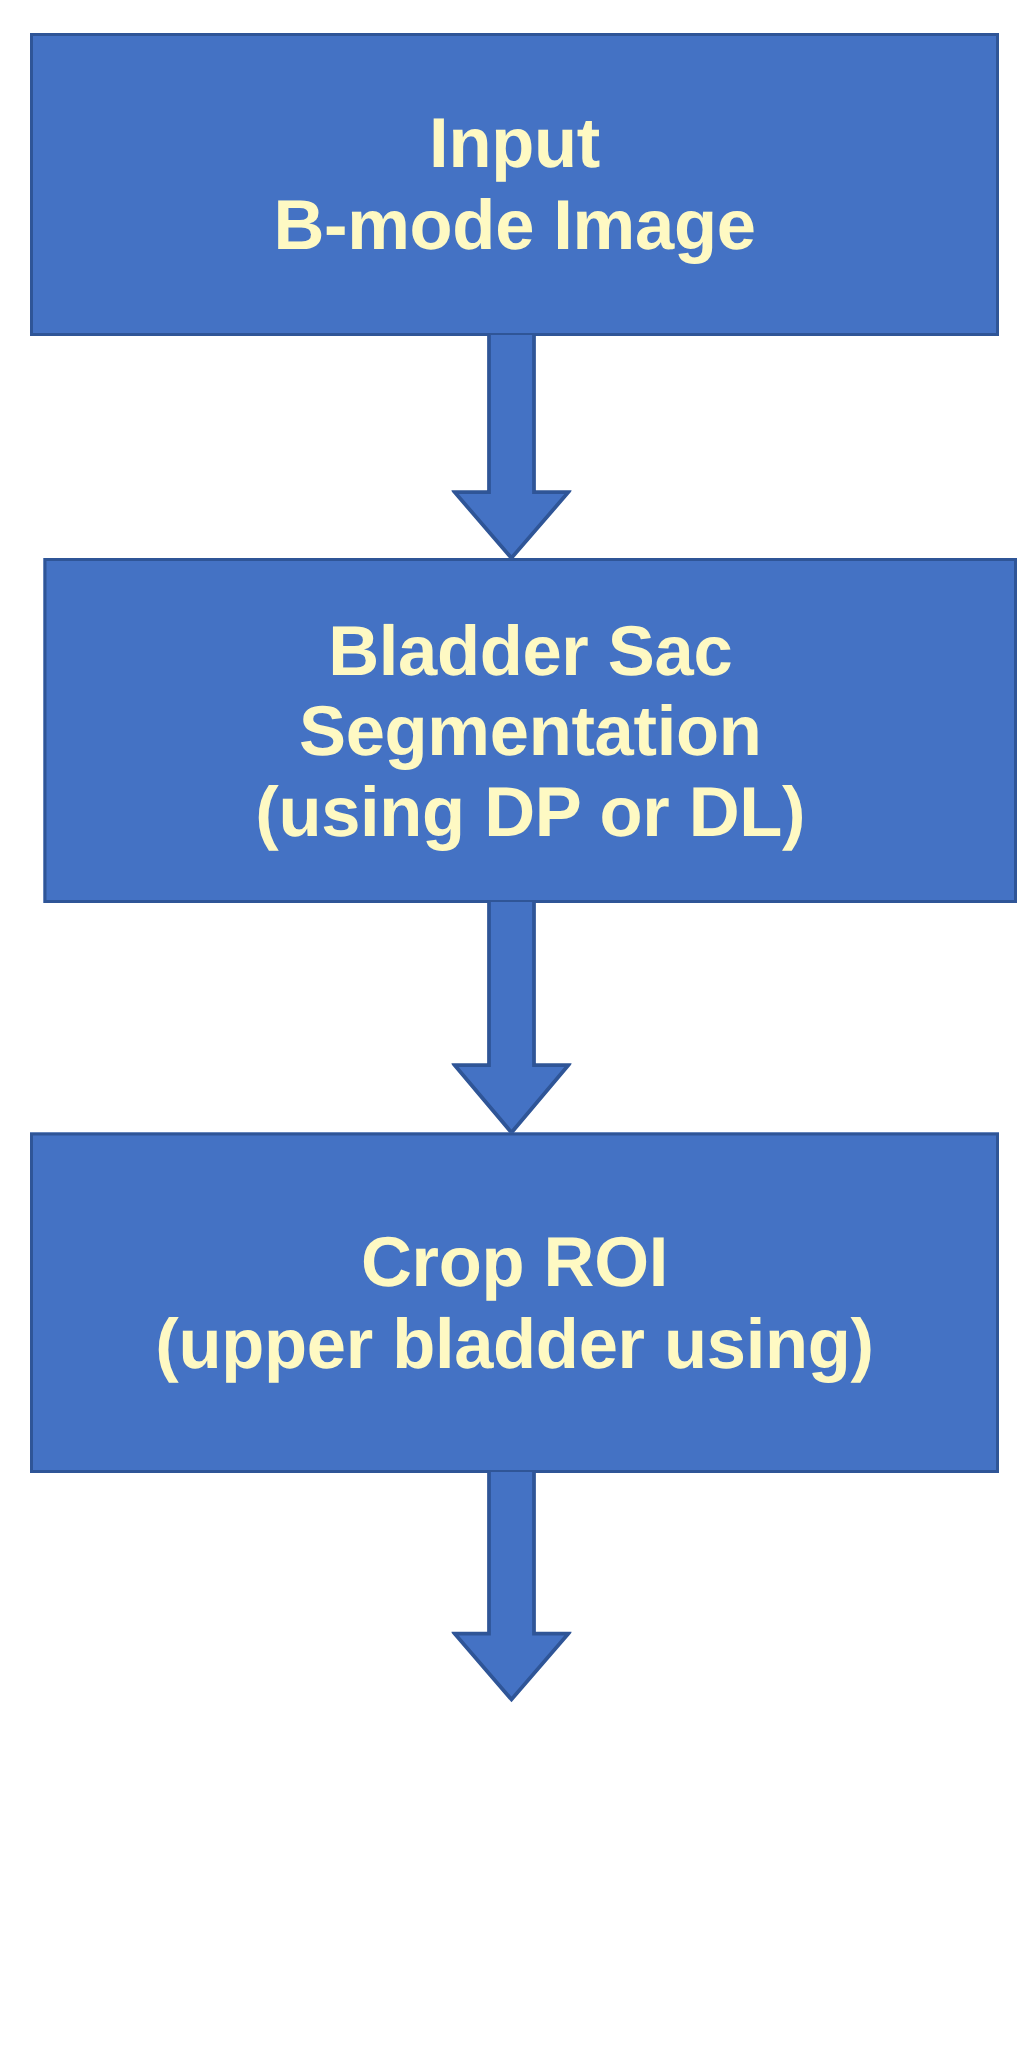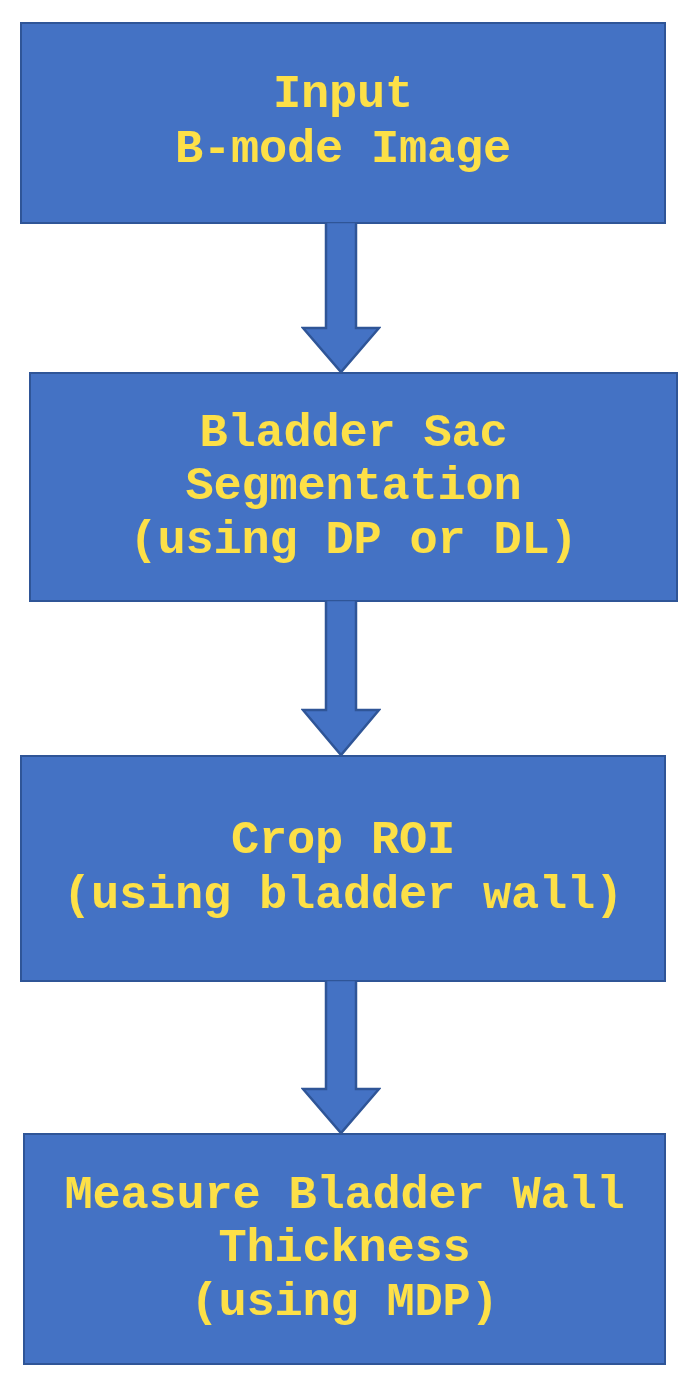--- a/index.html
+++ b/index.html
@@ -27,28 +27,27 @@
     position: absolute;
     box-sizing: border-box;
     background: #4472C4;
     border: 2px solid #2F5597;
     display: flex;
     align-items: center;
     justify-content: center;
     text-align: center;
   }
   .node-label {
-    color: #fde047;
+    color: #fef9c3;
     font-weight: bold;
     font-size: 47px;
     line-height: 1.17;
     letter-spacing: -0.2px;
     padding: 0 8px;
     white-space: pre-line;
-    font-family: Liberation Mono, monospace;
   }
 
   
   #node-1 { left: 20px;  top: 22px;   width: 646px; height: 202px; }
   #node-2 { left: 17px;  top: 372px;  width: 649px; height: 230px; margin-left: 12px; }
   #node-3 { left: 20px;  top: 755px;  width: 646px; height: 227px; }
   #node-4 { left: 23px;  top: 1133px; width: 643px; height: 232px; }
 
   
   #node-2 .node-label,
@@ -89,28 +88,23 @@
   </div>
 
   <div class="arrow" id="arrow-2">
     <svg viewBox="0 0 80 157" preserveAspectRatio="none" xmlns="http://www.w3.org/2000/svg">
       <polygon points="25,0 55,0 55,110 78,110 40,155 2,110 25,110" fill="#4472C4" stroke="#2F5597" stroke-width="2.5" stroke-linejoin="miter"></polygon>
     </svg>
   </div>
 
   <div class="node" id="node-3">
     <span class="node-label">Crop ROI
-(using bladder wall)</span>
+(upper bladder using)</span>
   </div>
 
   <div class="arrow" id="arrow-3">
     <svg viewBox="0 0 80 155" preserveAspectRatio="none" xmlns="http://www.w3.org/2000/svg">
       <polygon points="25,0 55,0 55,109 78,109 40,153 2,109 25,109" fill="#4472C4" stroke="#2F5597" stroke-width="2.5" stroke-linejoin="miter"></polygon>
     </svg>
   </div>
 
-  <div class="node" id="node-4">
-    <span class="node-label">Measure Bladder Wall
-Thickness
-(using MDP)</span>
-  </div>
 
 </div>
 
 </body></html>

